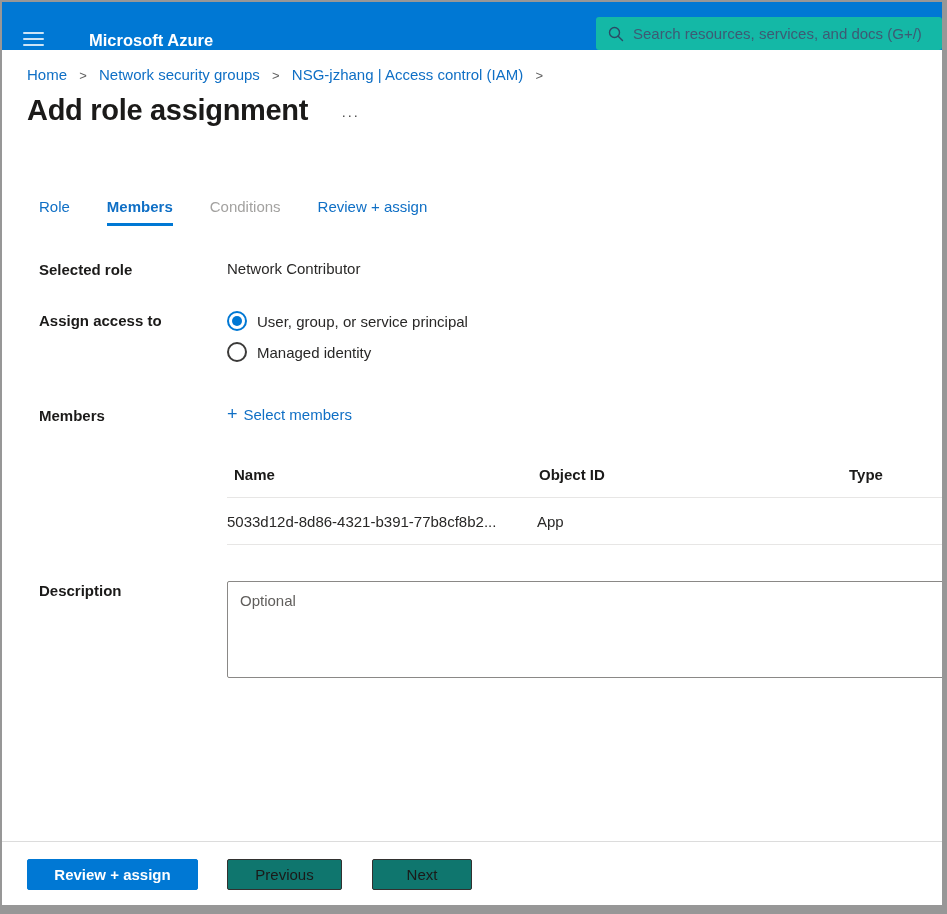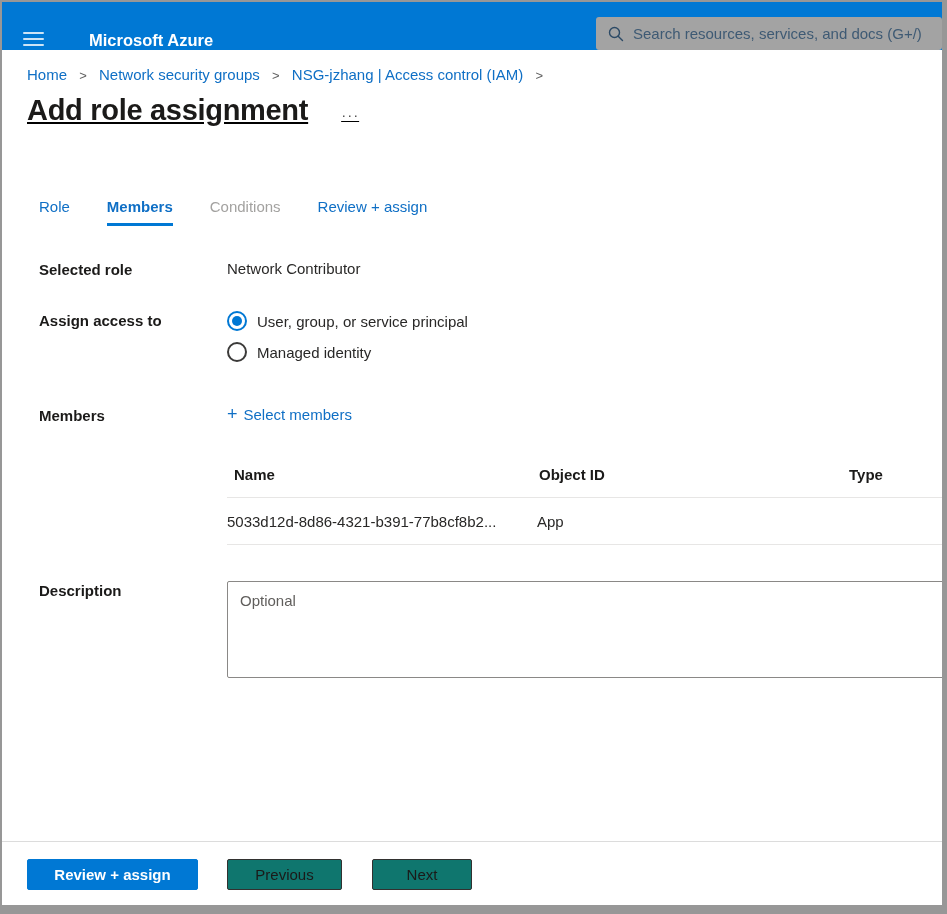--- a/index.html
+++ b/index.html
@@ -18,37 +18,37 @@
   
   .topbar {
     height:48px; background:#0078d4;
     display:flex; align-items:flex-end;
   }
   .hamburger { margin-left:21px; width:21px; cursor:pointer; }
   .hamburger span { display:block; width:21px; height:2px; background:#cde4f6; margin:4px 0; border-radius:1px; }
   .app-title { color:#ffffff; font-weight:700; font-size:16.5px; margin-left:45px; cursor:pointer; }
   .searchbox {
     margin-left:auto; width:346px; height:33px;
-    background:#a3a3a3; border-radius:3px;
+    background:#14b8a6; border-radius:3px;
     display:flex; align-items:center;
   }
   .search-icon { margin:0 9px 0 12px; display:flex; align-items:center; }
   .search-input {
     background:transparent; border:none; outline:none; flex:1;
     font-size:15px; color:#2c4a66; font-family:"Liberation Sans", sans-serif;
   }
   .search-input::placeholder { color:#3e5a74; opacity:1; }
 
   
   .breadcrumb { margin:16px 0 0 25px; font-size:15px; line-height:18px; }
   .crumb-link { color:#0f6fc5; cursor:pointer; text-decoration:none; }
   .crumb-sep { color:#616161; margin:0 8px; font-size:13px; }
 
   
-  .title-row { display:flex; align-items:center; margin:9px 0 0 25px;text-decoration:underline; }
+  .title-row { display:flex; align-items:center; margin:9px 0 0 25px; }
   .page-title { font-size:29px; font-weight:700; color:#1b1a19; letter-spacing:-0.3px; }
   .overflow-menu { color:#4f4f4f; margin-left:33px; font-size:15px; letter-spacing:1px; cursor:pointer; padding-top:8px; }
 
   
   .tabs { display:flex; gap:37px; margin:71px 0 0 37px; font-size:15px; }
   .tab { padding-bottom:8px; color:#0f6fc5; cursor:pointer; border-bottom:3px solid transparent; }
   .tab.active { font-weight:700; border-bottom-color:#0078d4; }
   .tab.disabled { color:#a3a2a0; cursor:default; }
 
   

